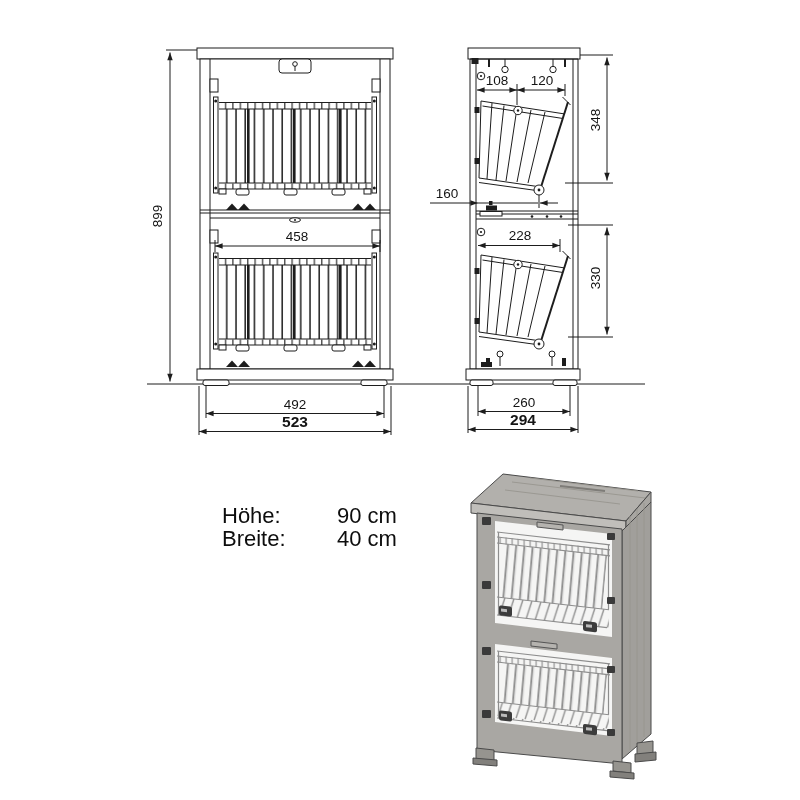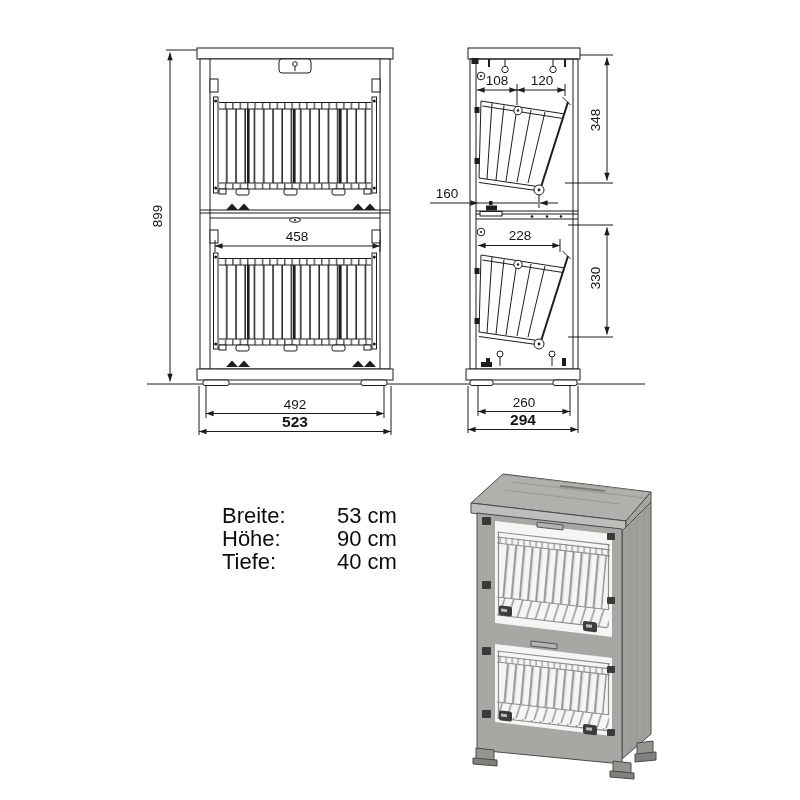--- a/index.html
+++ b/index.html
@@ -372,25 +372,21 @@
       <polygon points="613,761 631,763 631,773 613,771" fill="#96948f" class="wd"></polygon>
       <polygon points="610,771 634,773 634,779 610,777" fill="#82807c" class="wd"></polygon>
       <polygon points="637,743 653,741 653,755 637,757" fill="#96948f" class="wd"></polygon>
       <polygon points="635,754 656,752 656,760 635,762" fill="#82807c" class="wd"></polygon>
     </g>
   </g>
 </svg>
 
 <div class="specs">
   <div class="spec-row">
-    <span class="spec-label">Breite:</span>
-    <span class="spec-value">53 cm</span>
-  </div>
-  <div class="spec-row">
     <span class="spec-label">Höhe:</span>
     <span class="spec-value">90 cm</span>
   </div>
   <div class="spec-row">
-    <span class="spec-label">Tiefe:</span>
+    <span class="spec-label">Breite:</span>
     <span class="spec-value">40 cm</span>
   </div>
 </div>
 </div>
 
 </body></html>

